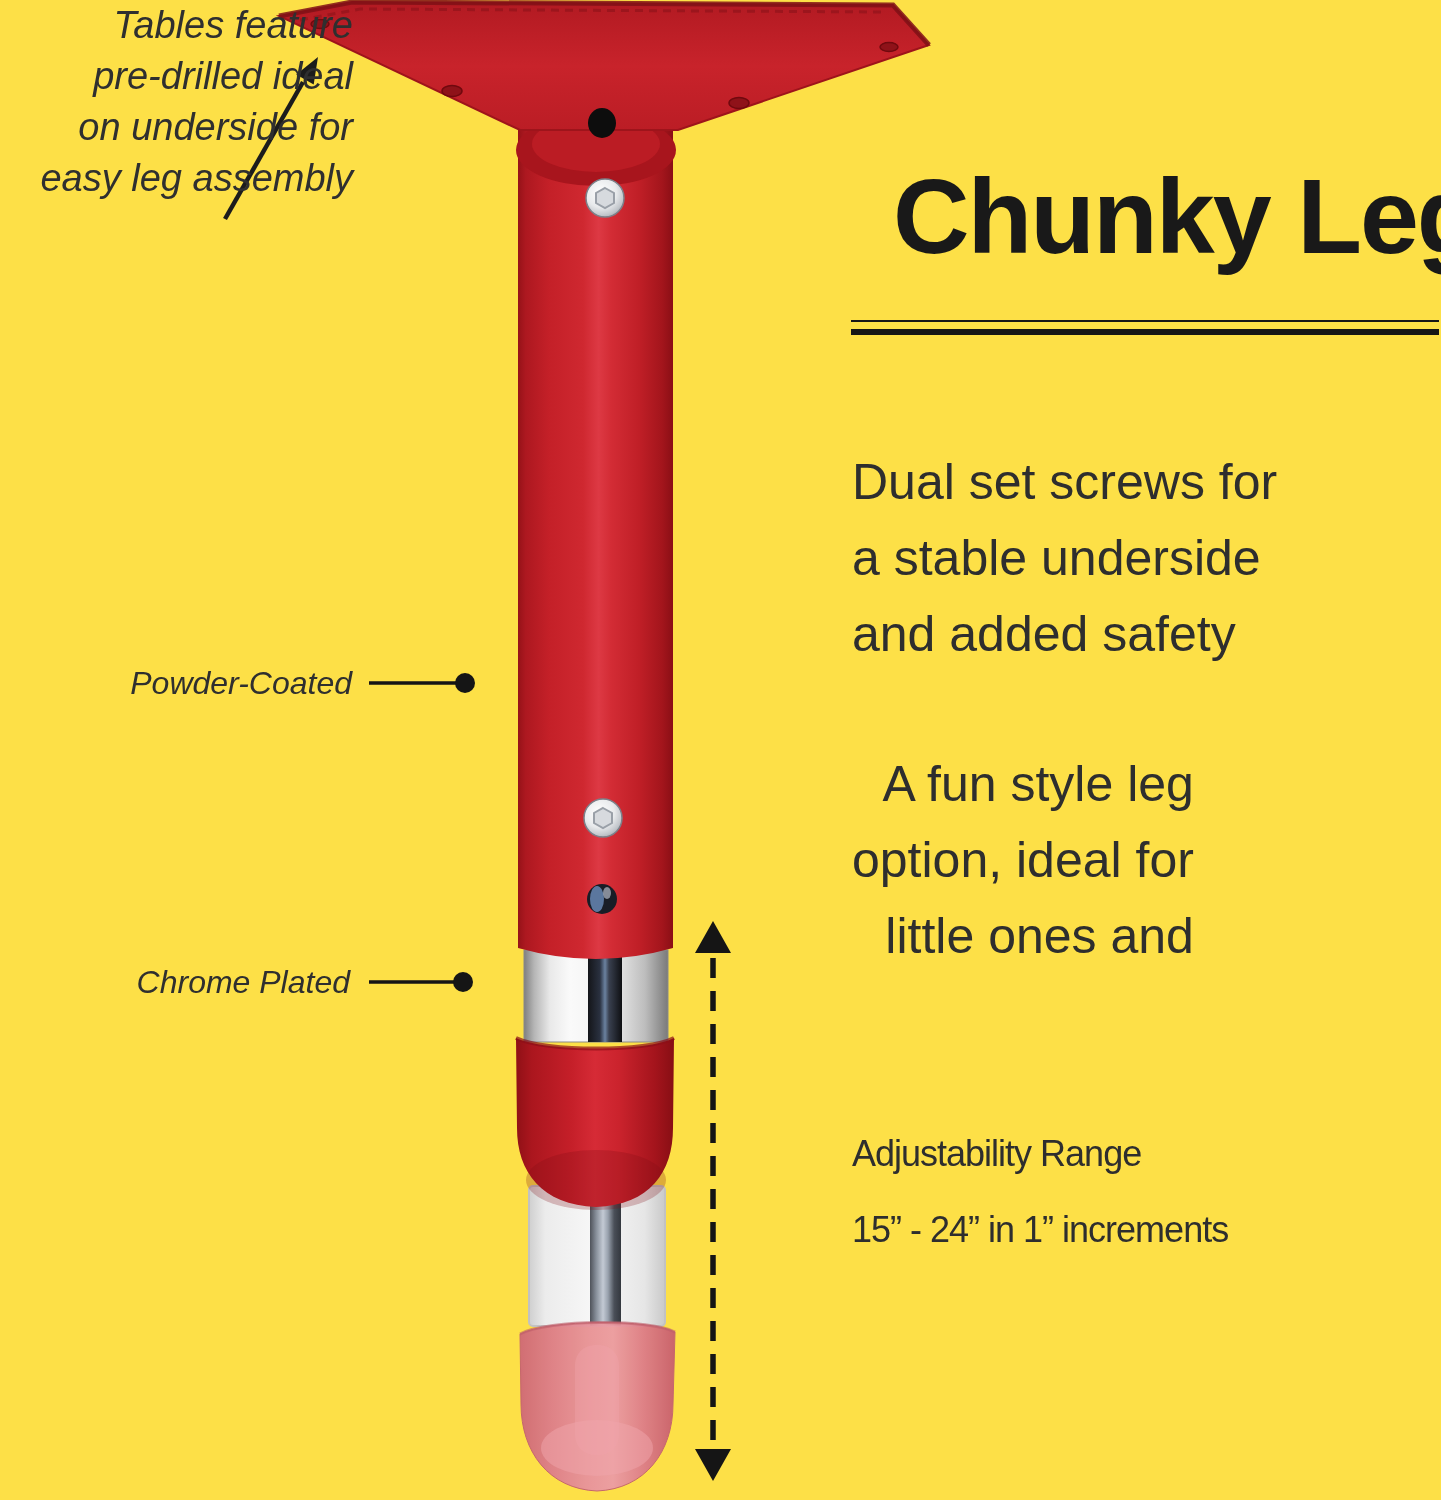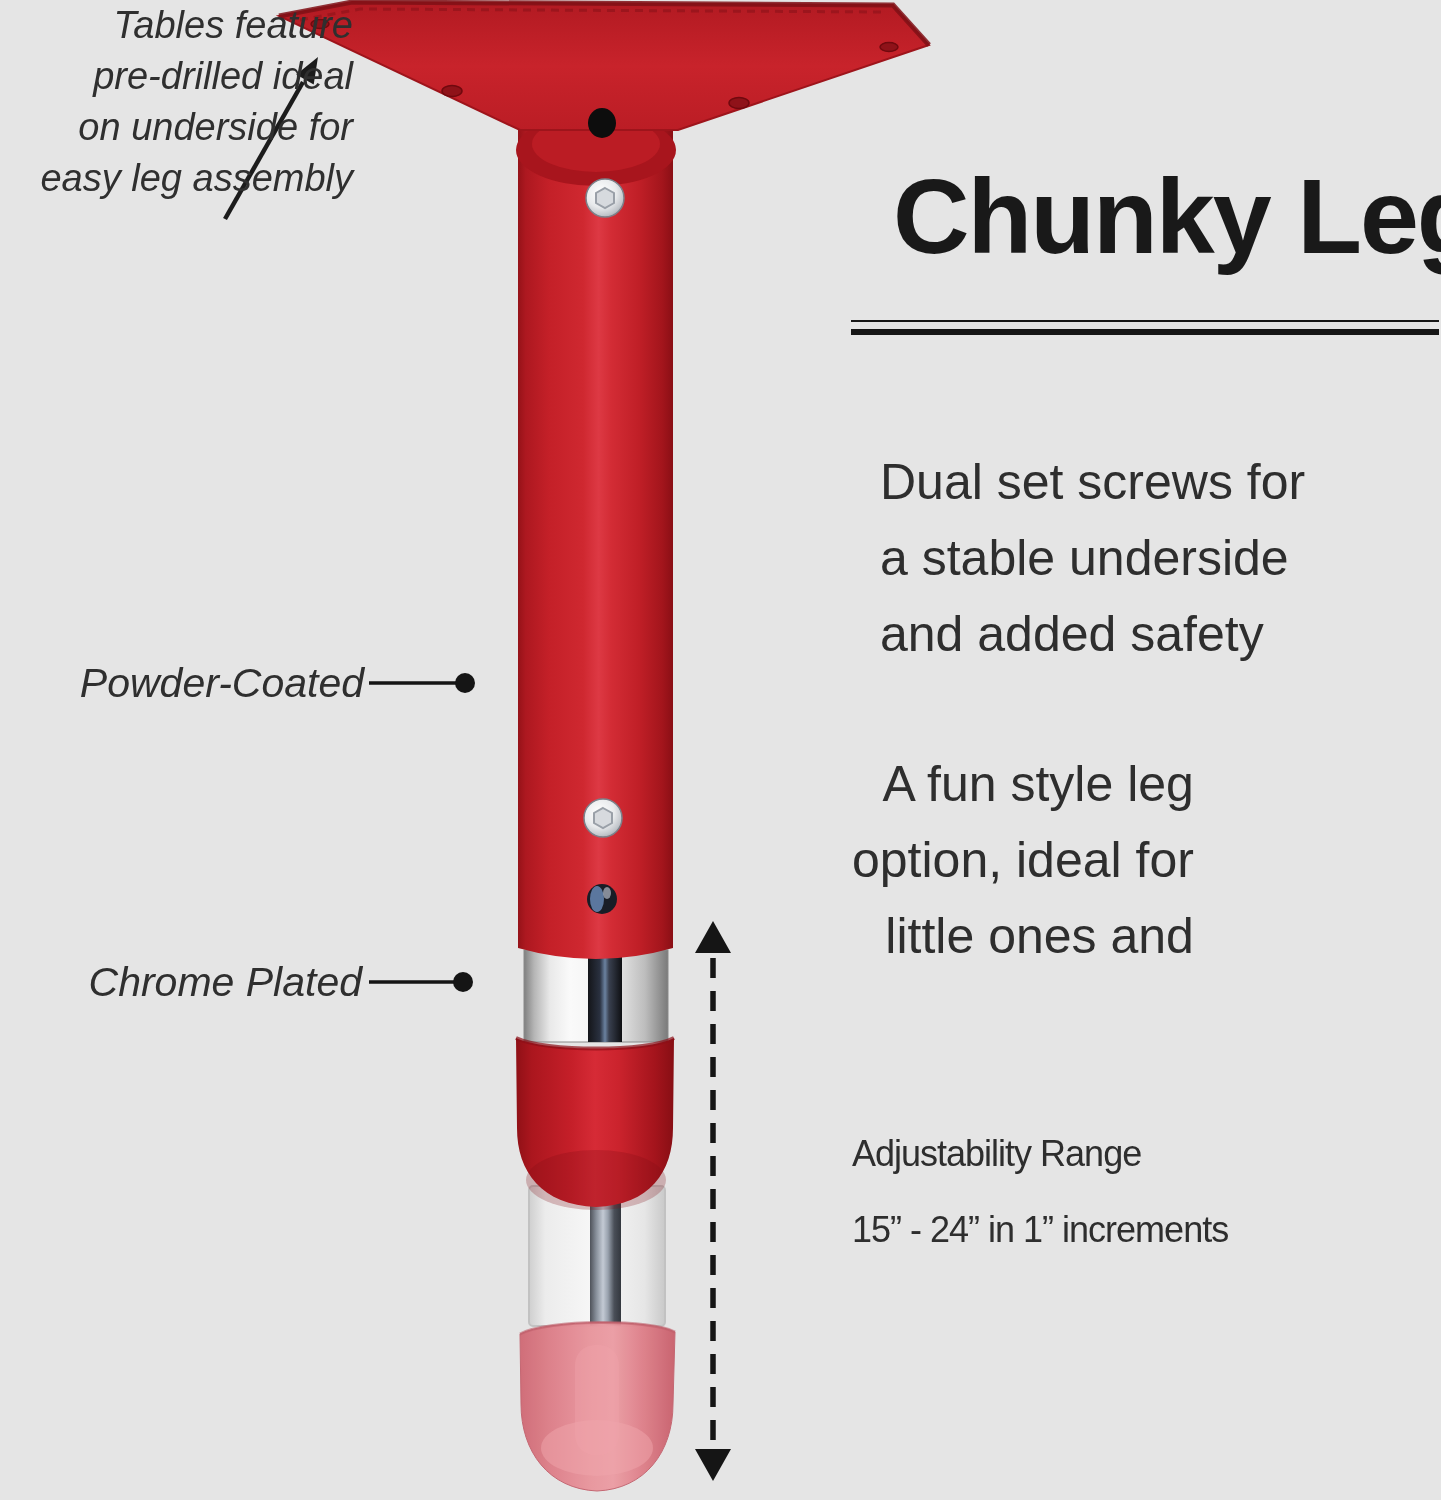--- a/index.html
+++ b/index.html
@@ -1,59 +1,59 @@
 <!DOCTYPE html>
 <html><head>
 <meta charset="utf-8">
 <style>
   html,body{margin:0;padding:0;background:#ffffff;}
   .canvas{
     position:relative;
     width:1441px;
     height:1500px;
-    background:#e5e5e5;
+    background:#fde047;
     overflow:hidden;
     font-family:"Liberation Sans", sans-serif;
     color:#2b2b2b;
   }
   .leg-svg{position:absolute;left:0;top:0;}
   .txt{position:absolute;white-space:nowrap;}
   .note-plate{
     left:0;top:254;width:353px;
     text-align:right;
     font-style:italic;font-weight:300;
     font-size:38px;line-height:51px;
     color:#2f2f2f;
   }
   .label-left{
-    left:12px;
+    left:0;
     text-align:right;
     font-style:italic;font-weight:300;
-    font-size:41px;line-height:48px;
+    font-size:32px;line-height:48px;
     color:#2f2f2f;
   }
   .label-powder{top:659px;width:352px;}
   .label-chrome{top:958px;width:350px;}
   .title{
     left:893px;top:158px;
     font-size:106px;font-weight:700;letter-spacing:-2px;
     line-height:1.1;color:#191919;
   }
   .title-rule{
     position:absolute;left:851px;top:320px;width:588px;height:7px;
     border-top:2px solid #161616;
     border-bottom:6px solid #161616;
   }
   .feature{
     left:852px;
     font-weight:300;
     font-size:50px;line-height:76px;
     color:#2e2e2e;
   }
-  .feature-1{top:444px;margin-left:28px;}
+  .feature-1{top:444px;}
   .feature-2{top:746px;text-align:right;}
   .feature-3{top:1116px;font-size:36px;letter-spacing:-1px;}
 </style>
 </head>
 <body>
 
 <div class="canvas">
 
   <svg class="leg-svg" width="1441" height="1500" viewBox="0 0 1441 1500">
     <defs>

